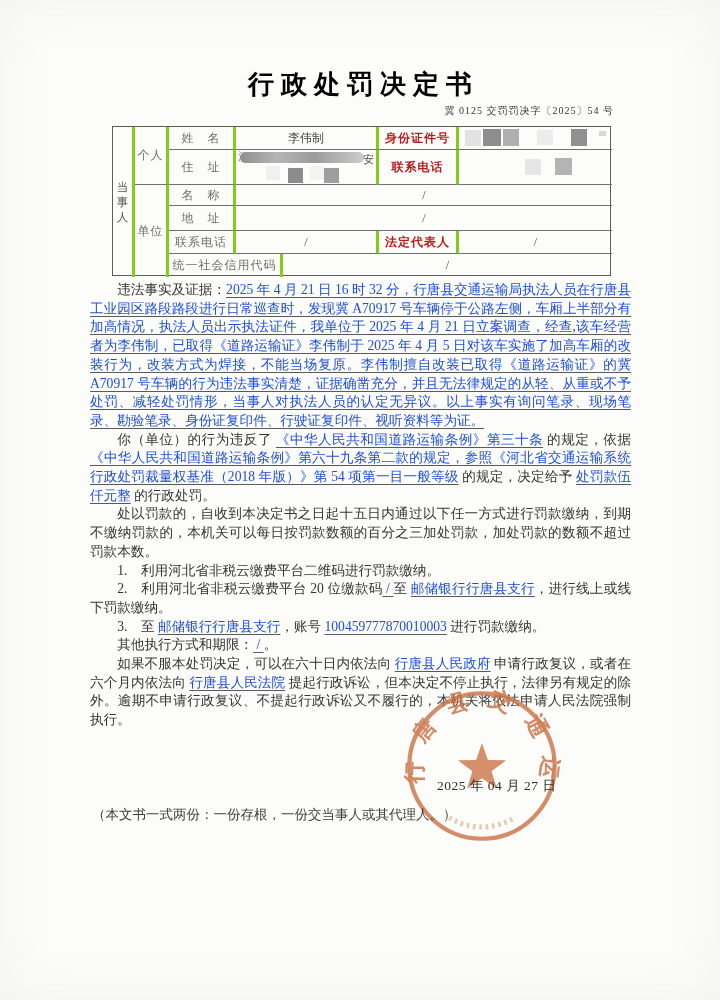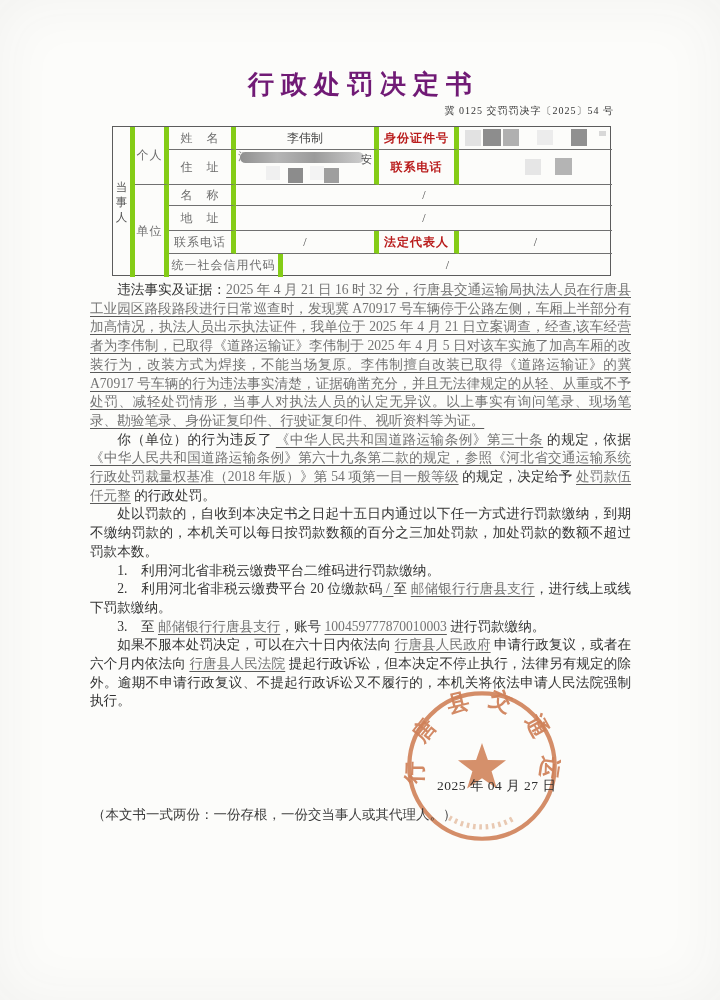--- a/index.html
+++ b/index.html
@@ -6,39 +6,39 @@
   .page {
     position:relative; width:720px; height:1000px; margin:0 auto;
     background:#fcfcfa; overflow:hidden;
     font-family:"Liberation Serif","DejaVu Serif",serif;
     color:#3a3a3a;
     box-shadow: inset 0 0 60px rgba(60,60,60,0.05);
   }
   .doc-title {
     position:absolute; top:67px; left:0; width:100%;
     text-align:center; font-size:26px; font-weight:700;
-    letter-spacing:7px; text-indent:7px; color:#701a75;
+    letter-spacing:7px; text-indent:7px; color:#000000;
   }
   .doc-number {
     position:absolute; top:104px; right:106px;
     font-size:10px; color:#343434; letter-spacing:1px;
   }
 
   
   .party-table {
     position:absolute; top:126px; left:112px; width:499px; height:150px;
     display:grid;
     grid-template-columns:22px 34px 67px 47px 96px 80px 153px;
     grid-template-rows:23px 35px 21px 25px 23px 23px;
     border:1.5px solid #5c5c5c; box-sizing:border-box;
     font-size:12px;
   }
   .cell {
     position:relative; box-sizing:border-box;
-    border-right:5px solid #84cc16; border-bottom:1px solid #707070;
+    border-right:3px solid #84cc16; border-bottom:1px solid #707070;
     display:flex; align-items:center; justify-content:center;
     overflow:hidden; line-height:13px;
   }
   .cell.no-r { border-right:none; }
   .cell.no-b { border-bottom:none; }
   .lbl-faint { color:#6e6e6e; letter-spacing:1px; }
   .lbl-dark  { color:#b91c1c; font-weight:700; letter-spacing:1px; }
   .val       { color:#474747; }
   .side-cell { font-size:11.5px; color:#565656; text-align:center;
                word-break:break-all; line-height:15px; padding:0 5px; }
@@ -57,21 +57,21 @@
   .body-text {
     position:absolute; top:281px; left:90px; width:541px;
     font-size:13.6px; line-height:18.7px; text-align:justify;
     color:#333333;
   }
   .body-text p { margin:0; text-indent:2em; }
   .u {
     text-decoration:underline;
     text-decoration-color:#5a5a5a; text-decoration-thickness:1px;
     text-underline-offset:3px;
-    color:#737373;
+    color:#1d4ed8;
   }
 
   
   .seal {
     position:absolute; top:686px; left:403px; width:158px; height:158px;
     opacity:.88; pointer-events:none;
   }
   .sign-date {
     position:absolute; top:777px; left:437px;
     font-size:13.5px; color:#2e2e2e; letter-spacing:.5px;
@@ -139,20 +139,21 @@
     <div class="cell val no-r no-b" style="grid-area:6/5/7/8">/</div>
   </div>
 
   <div class="body-text">
     <p><span>违法事实及证据：</span><span class="u">2025 年 4 月 21 日 16 时 32 分，行唐县交通运输局执法人员在行唐县工业园区路段路段进行日常巡查时，发现冀 A70917 号车辆停于公路左侧，车厢上半部分有加高情况，执法人员出示执法证件，我单位于 2025 年 4 月 21 日立案调查，经查,该车经营者为李伟制，已取得《道路运输证》李伟制于 2025 年 4 月 5 日对该车实施了加高车厢的改装行为，改装方式为焊接，不能当场复原。李伟制擅自改装已取得《道路运输证》的冀 A70917 号车辆的行为违法事实清楚，证据确凿充分，并且无法律规定的从轻、从重或不予处罚、减轻处罚情形，当事人对执法人员的认定无异议。以上事实有询问笔录、现场笔录、勘验笔录、身份证复印件、行驶证复印件、视听资料等为证。</span></p>
     <p><span>你（单位）的行为违反了 </span><span class="u">《中华人民共和国道路运输条例》第三十条</span><span> 的规定，依据</span><span class="u">《中华人民共和国道路运输条例》第六十九条第二款的规定，参照《河北省交通运输系统行政处罚裁量权基准（2018 年版）》第 54 项第一目一般等级</span><span> 的规定，决定给予 </span><span class="u">处罚款伍仟元整</span><span> 的行政处罚。</span></p>
     <p><span>处以罚款的，自收到本决定书之日起十五日内通过以下任一方式进行罚款缴纳，到期不缴纳罚款的，本机关可以每日按罚款数额的百分之三加处罚款，加处罚款的数额不超过罚款本数。</span></p>
     <p><span>1.　利用河北省非税云缴费平台二维码进行罚款缴纳。</span></p>
     <p><span>2.　利用河北省非税云缴费平台 20 位缴款码</span><span class="u"> / </span><span>至 </span><span class="u">邮储银行行唐县支行</span><span>，进行线上或线下罚款缴纳。</span></p>
     <p><span>3.　至 </span><span class="u">邮储银行行唐县支行</span><span>，账号 </span><span class="u">100459777870010003</span><span> 进行罚款缴纳。</span></p>
+    <p><span>其他执行方式和期限：</span><span class="u"> / </span><span>。</span></p>
     <p><span>如果不服本处罚决定，可以在六十日内依法向 </span><span class="u">行唐县人民政府</span><span> 申请行政复议，或者在六个月内依法向 </span><span class="u">行唐县人民法院</span><span> 提起行政诉讼，但本决定不停止执行，法律另有规定的除外。逾期不申请行政复议、不提起行政诉讼又不履行的，本机关将依法申请人民法院强制执行。</span></p>
   </div>
 
   <svg class="seal" viewBox="0 0 150 150">
     <circle cx="75" cy="76" r="69" fill="none" stroke="#cb7345" stroke-width="4" opacity="0.92"></circle>
     <polygon points="75,54 80.6,70.2 97.8,70.6 84.1,81 89.1,97.4 75,87.6 60.9,97.4 65.9,81 52.2,70.6 69.4,70.2" fill="#cb7345" opacity="0.9"></polygon>
     <path id="sealArc" d="M 23.3,100.1 A 57,57 0 1 1 126.7,100.1" fill="none"></path>
     <text font-size="21" font-weight="700" fill="#c96f42" opacity="0.92" letter-spacing="16" font-family="'Liberation Serif','DejaVu Serif',serif">
       <textPath href="#sealArc" startOffset="8">行唐县交通运输局</textPath>
     </text>

